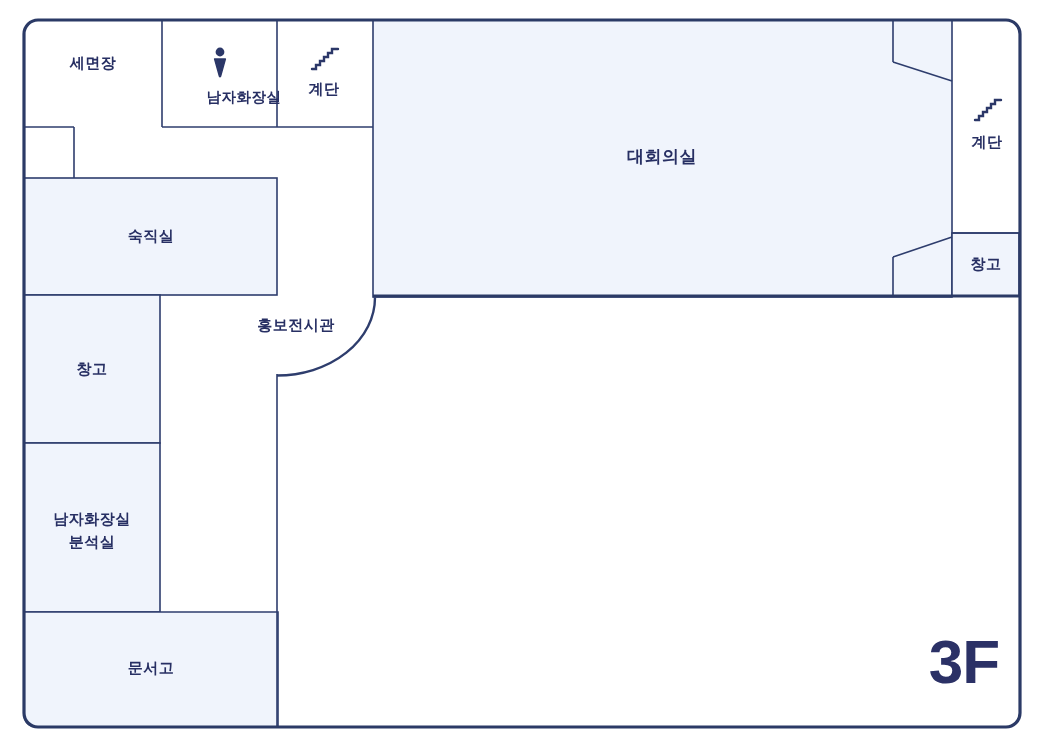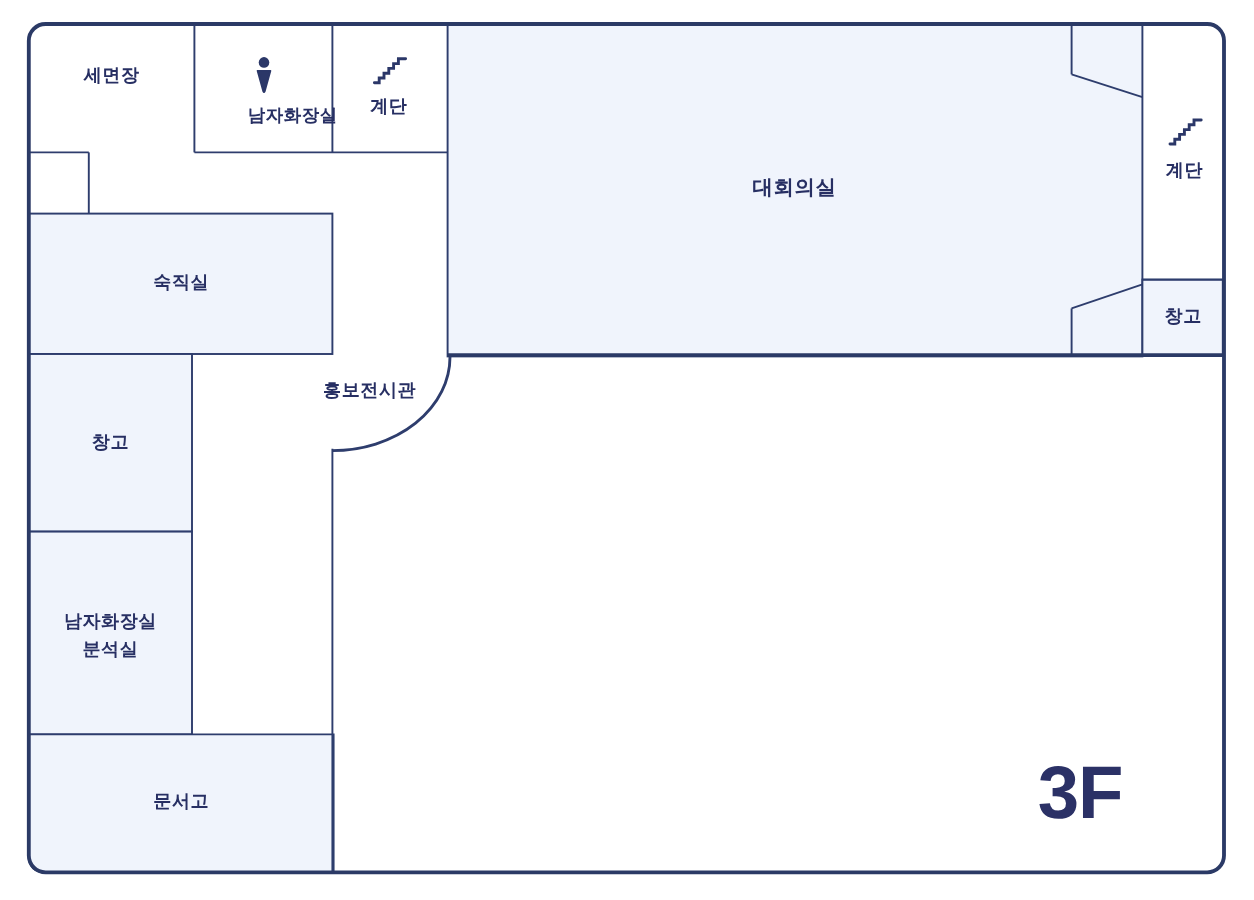--- a/index.html
+++ b/index.html
@@ -99,26 +99,26 @@
   <div class="room-label" style="left:324px; top:89px;">계단</div>
 
   <div class="room-label big" style="left:662px; top:157px;text-align:right;">대회의실</div>
 
   <div class="room-label" style="left:987px; top:142px;">계단</div>
 
   <div class="room-label" style="left:986px; top:264px;">창고</div>
 
   <div class="room-label" style="left:151px; top:236px;text-align:right;">숙직실</div>
 
-  <div class="room-label" style="left:308px; top:326px;">홍보전시관</div>
+  <div class="room-label" style="left:296px; top:326px;font-family:Liberation Serif, serif;">홍보전시관</div>
 
   <div class="room-label" style="left:92px;  top:369px;">창고</div>
 
   <div class="room-label" style="left:92px; top:530px;">
     <span style="display:block">남자화장실</span>
     <span style="display:block">분석실</span>
   </div>
 
   <div class="room-label" style="left:151px; top:669px;font-family:Liberation Serif, serif;">문서고</div>
 
-  <div class="floor-badge" style="left:900px; top:661px;">3F</div>
+  <div class="floor-badge" style="left:964px; top:661px;">3F</div>
 
 </div>
 
 </body></html>

